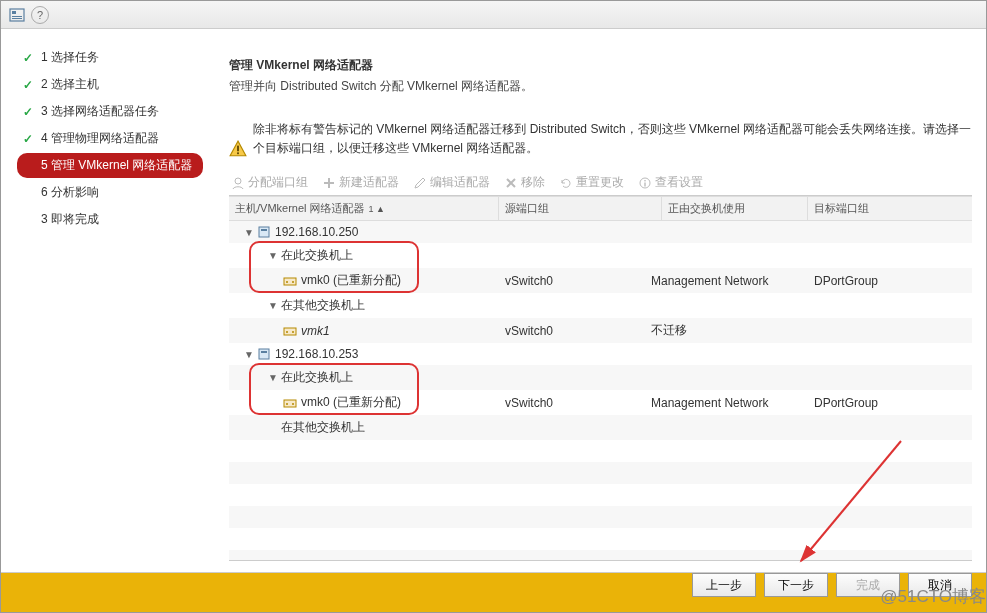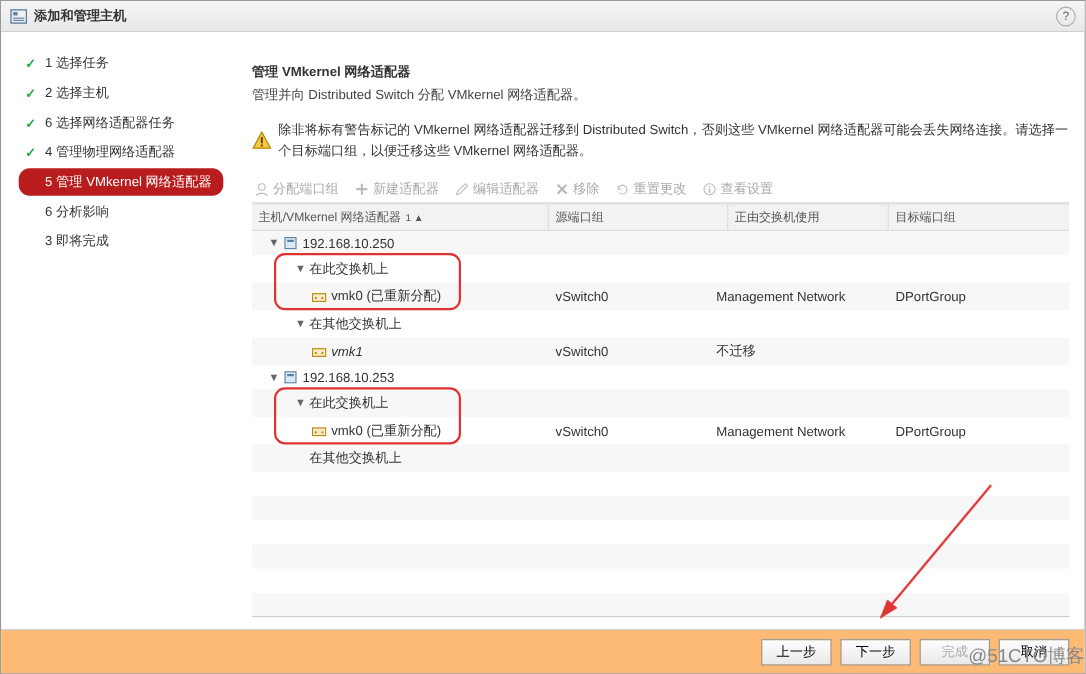--- a/index.html
+++ b/index.html
@@ -11,21 +11,21 @@
 .container { display: flex; height: 540px; }
 .sidebar { width: 210px; padding: 16px 8px 8px 16px; border-right: none; }
 .step { display: flex; align-items: center; padding: 4px 6px; margin-bottom: 2px; font-size: 12px; cursor: pointer; }
 .step .chk { width: 18px; color: #28a745; font-weight: bold; }
 .step.active { background: #b91c1c; color: #fff; border-radius: 10px; }
 .step.pending .chk { color: transparent; }
 .step .lbl { white-space: nowrap; }
 .main { flex: 1; padding: 28px 14px 8px 18px; display: flex; flex-direction: column; }
 .heading { font-weight: bold; margin-bottom: 4px; }
 .subheading { color: #444; margin-bottom: 14px; }
-.warn-row { display: flex; align-items: center; margin-bottom: 12px; }
+.warn-row { display: flex; align-items: flex-end; margin-bottom: 12px; margin-top: 11px; }
 .warn-ic { width: 18px; height: 18px; margin-right: 6px; flex-shrink: 0; }
 .warn-txt { line-height: 1.6; }
 .toolbar { display: flex; align-items: center; border-bottom: 1px solid #ccc; padding: 4px 2px; color: #aaa; font-size: 12px; }
 .tbtn { display: flex; align-items: center; margin-right: 14px; cursor: default; justify-content: flex-end; }
 .tbtn svg, .tbtn .ticn { width: 14px; height: 14px; margin-right: 3px; }
 .table-hd { display: flex; background: #f2f2f2; border-top: 1px solid #ddd; border-bottom: 1px solid #ddd; font-size: 11px; color: #555; }
 .col { padding: 4px 6px; border-right: 1px solid #ddd; display: flex; align-items: center; }
 .c1 { width: 270px; }
 .c2 { width: 146px; }
 .c3 { width: 163px; }
@@ -37,55 +37,54 @@
 .row:nth-child(even) { background: #fff; }
 .row .c1 { border-right: none; display: flex; align-items: center; }
 .row .col { border-right: none; }
 .tw { display: inline-block; width: 12px; text-align: center; color: #666; font-size: 10px; margin-right: 2px; cursor: pointer; }
 .host-ic { width: 14px; height: 14px; margin-right: 4px; display: inline-flex; }
 .vmk-ic { width: 14px; height: 14px; margin-right: 4px; display: inline-flex; }
 .indent1 { padding-left: 8px; }
 .indent2 { padding-left: 32px; }
 .indent3 { padding-left: 48px; }
 .circle-red { position: absolute; border: 2px solid #d33; border-radius: 10px; pointer-events: none; }
-.footer { position: absolute; bottom: 0; left: 0; right: 0; height: 40px; border-top: 1px solid #ccc; display: flex; align-items: center; justify-content: flex-end; padding: 0 14px; background: #fdba74; }
+.footer { position: absolute; bottom: 0; left: 0; right: 0; height: 40px; border-top: 1px solid #ccc; display: flex; align-items: flex-start; justify-content: flex-end; padding: 0 14px; background: #eab308; }
 .btn { min-width: 64px; height: 24px; margin-left: 8px; border: 1px solid #999; background: linear-gradient(#fdfdfd,#e9e9e9); font-size: 12px; cursor: pointer; padding: 0 10px; }
 .btn:disabled { color: #aaa; cursor: default; }
 .watermark { position: absolute; right: 0; bottom: 4px; font-size: 17px; color: #888; }
 .arrow-anno { position: absolute; pointer-events: none; }
 </style>
 </head>
 <body>
 
 <div class="titlebar">
   <span class="ticon">
     <svg viewBox="0 0 16 16">
         <rect x="1" y="2" width="14" height="12" fill="none" stroke="#5a7fa0" stroke-width="1.2"></rect>
         <rect x="3" y="4" width="4" height="3" fill="#5a7fa0"></rect>
         <rect x="3" y="9" width="10" height="1" fill="#5a7fa0"></rect>
         <rect x="3" y="11" width="10" height="1" fill="#5a7fa0"></rect>
       </svg>
   </span>
-  <span class="title">添加和管理主机</span>
   <span class="help-btn">?</span>
 </div>
 
 <div class="container">
   <div class="sidebar" id="sidebar">
       <div class="step ">
         <span class="chk">✓</span>
         <span class="lbl">1 选择任务</span>
       </div>
       <div class="step ">
         <span class="chk">✓</span>
         <span class="lbl">2 选择主机</span>
       </div>
       <div class="step ">
         <span class="chk">✓</span>
-        <span class="lbl">6 选择网络适配器任务</span>
+        <span class="lbl">3 选择网络适配器任务</span>
       </div>
       <div class="step ">
         <span class="chk">✓</span>
         <span class="lbl">4 管理物理网络适配器</span>
       </div>
       <div class="step active">
         <span class="chk"></span>
         <span class="lbl">5 管理 VMkernel 网络适配器</span>
       </div>
       <div class="step pending">

